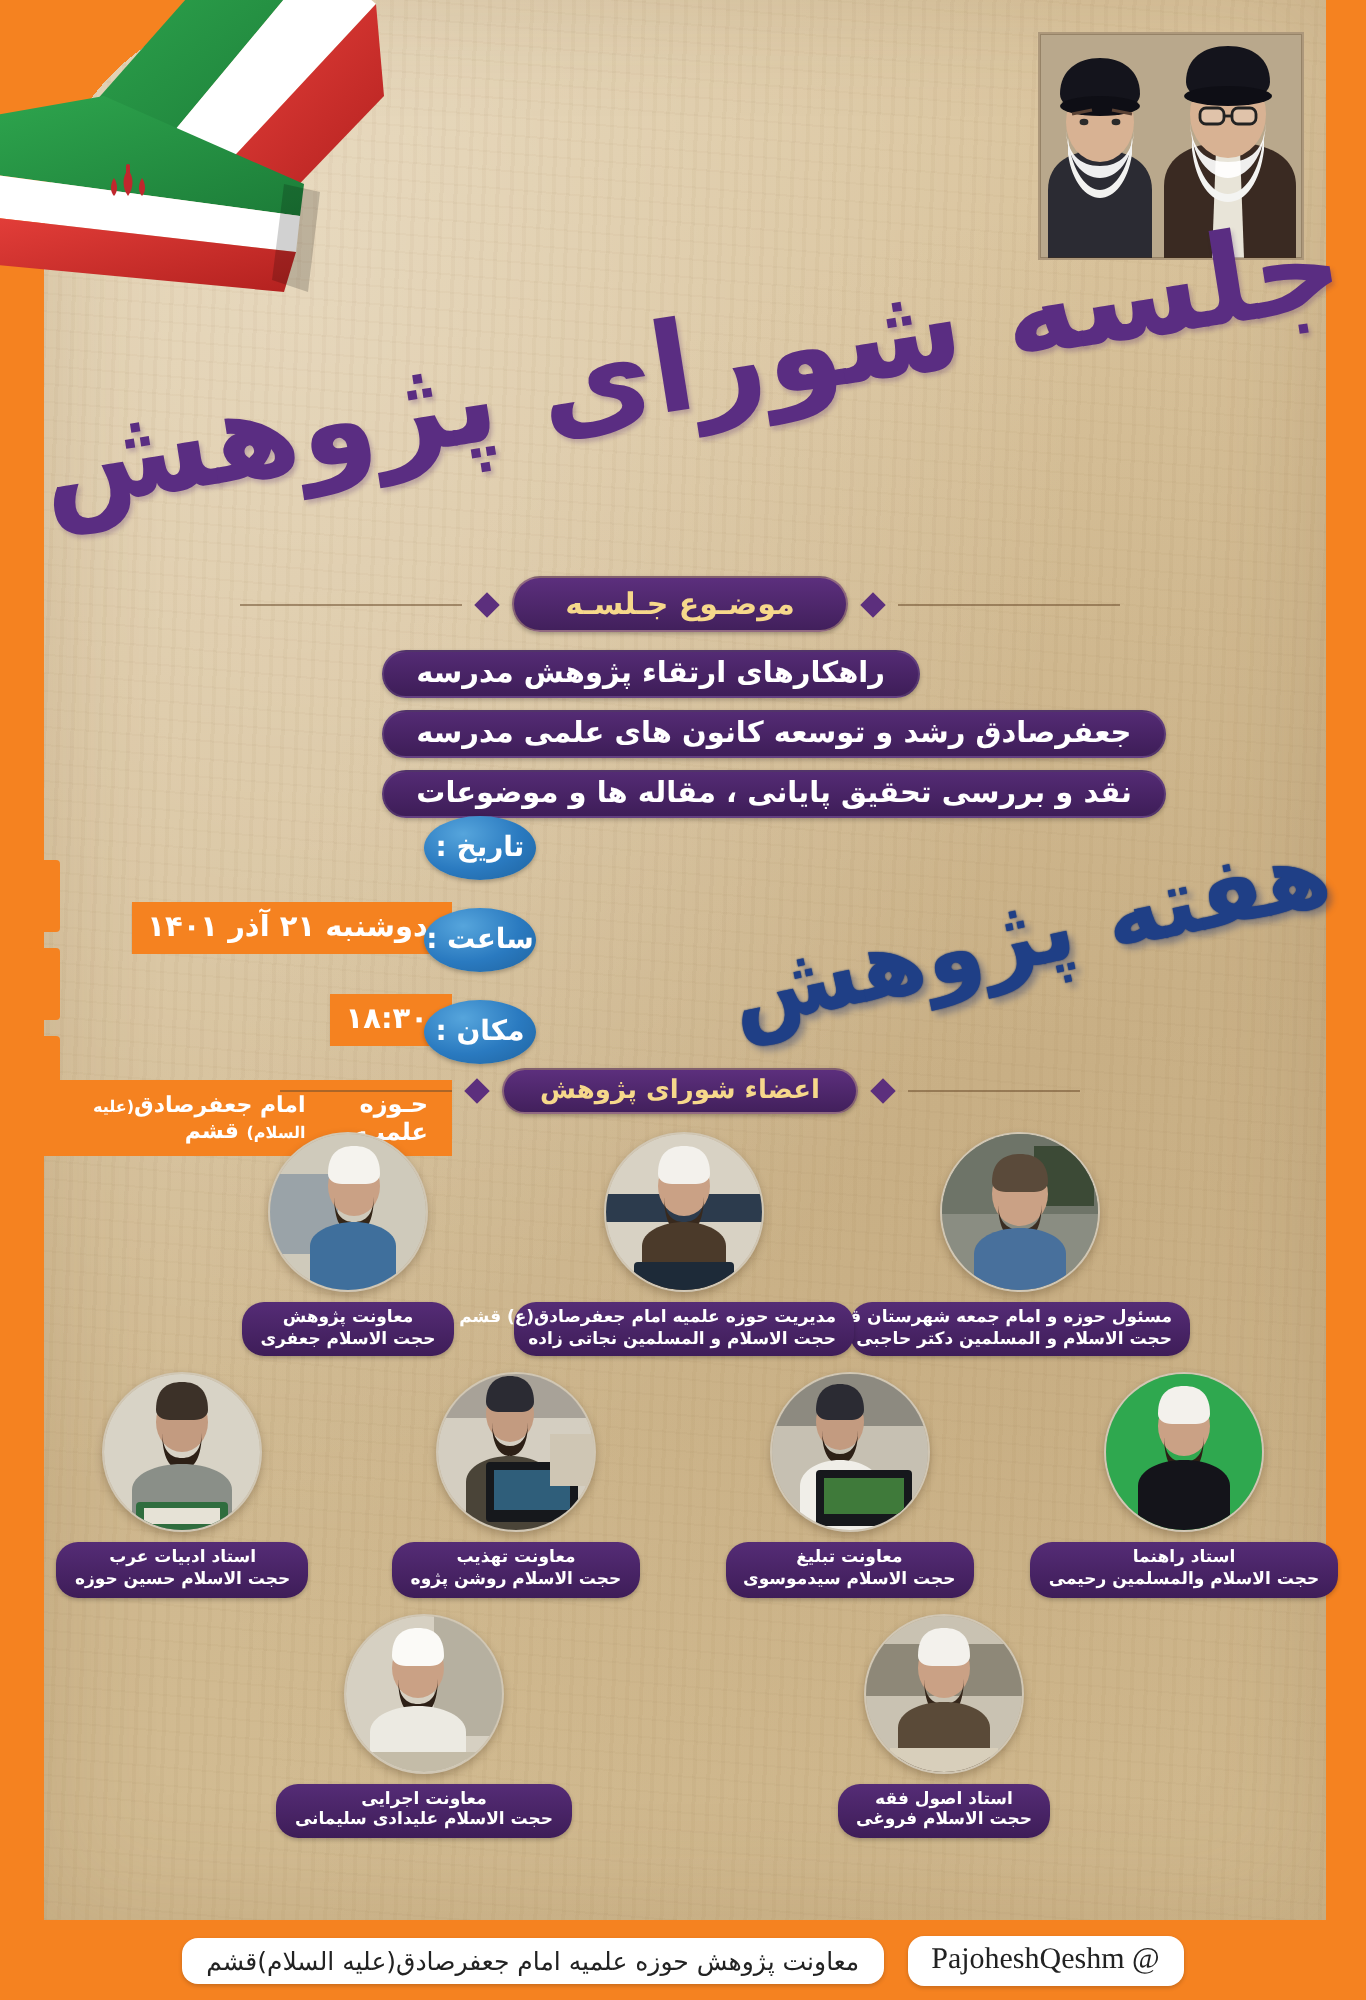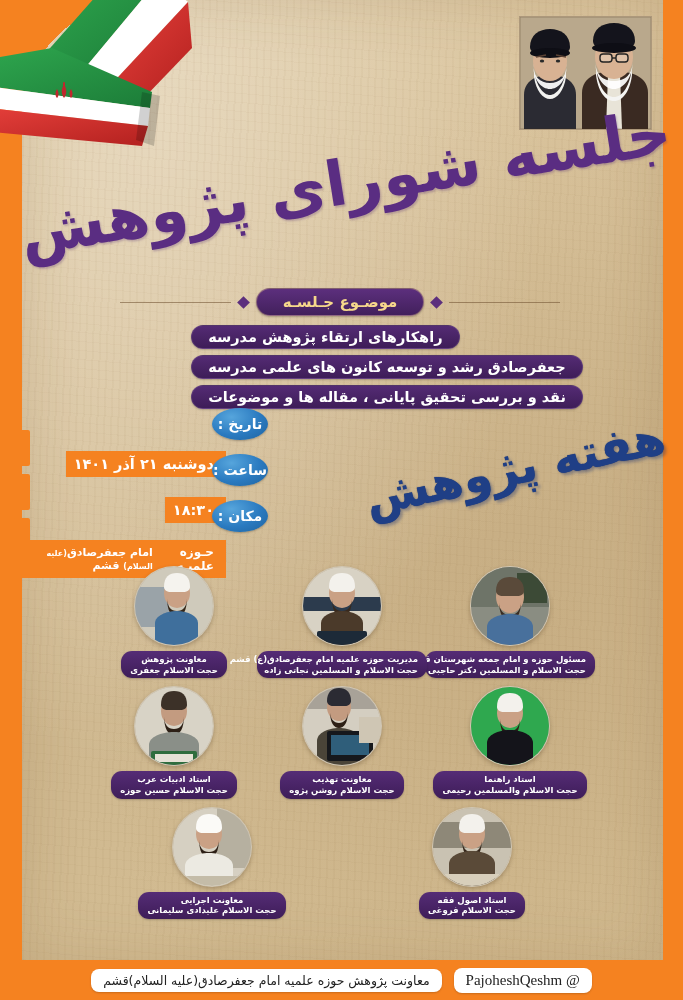--- a/index.html
+++ b/index.html
@@ -285,20 +285,27 @@
         <span class="l1">حـوزه علمیـه</span>
         <span class="l2"><span>امام جعفرصادق</span><small>(علیه السلام)</small><span> قشم</span></span>
       </div>
     </div>
   </div>
 
   <div class="callig">
     <span>هفته پژوهش</span>
   </div>
 
+  <div class="sec-head" style="left:140px;top:534px;width:400px;">
+    <div class="rule" style="flex:1"></div>
+    <div class="diamond"></div>
+    <div class="pill" style="font-size:13px;padding:3px 18px">اعضاء شورای پژوهش</div>
+    <div class="diamond"></div>
+    <div class="rule" style="flex:1"></div>
+  </div>
 
   <div class="members">
 
     <div class="mrow r1">
       <div class="member">
         <div class="mphoto">
           <svg viewBox="0 0 78 78" width="78" height="78">
               <rect width="78" height="78" fill="#8a8d82"></rect>
               <rect x="0" y="0" width="78" height="40" fill="#6e7468"></rect>
               <rect x="46" y="6" width="30" height="30" fill="#3c4a36"></rect>
@@ -360,20 +367,38 @@
               <path d="M29,30 C29,44 33,50 39,50 C45,50 49,44 49,30 C49,40 45,44 39,44 C33,44 29,40 29,30 Z" fill="#2d2016"></path>
               <path d="M16,78 L16,56 C16,48 27,43 39,43 C51,43 62,48 62,56 L62,78 Z" fill="#14141a"></path>
             </svg>
         </div>
         <div class="mcap">
           <span class="mrole">استاد راهنما</span>
           <span class="mname">حجت الاسلام والمسلمین رحیمی</span>
         </div>
       </div>
 
+      <div class="member">
+        <div class="mphoto">
+          <svg viewBox="0 0 78 78" width="78" height="78">
+              <rect width="78" height="78" fill="#c6c0b2"></rect>
+              <rect x="0" y="0" width="78" height="26" fill="#8d8a80"></rect>
+              <ellipse cx="34" cy="24" rx="12" ry="14" fill="#c39b80"></ellipse>
+              <path d="M22,18 C22,9 27,5 34,5 C41,5 46,9 46,18 C46,21 43,23 40,23 L28,23 C25,23 22,21 22,18 Z" fill="#2b2b33"></path>
+              <path d="M25,28 C25,40 29,45 34,45 C39,45 43,40 43,28 C43,36 39,40 34,40 C29,40 25,36 25,28 Z" fill="#2d2016"></path>
+              <path d="M14,78 L14,56 C14,48 24,43 34,43 C44,43 54,48 54,56 L54,78 Z" fill="#f0eee8"></path>
+              <rect x="22" y="48" width="48" height="28" rx="2" fill="#16181c"></rect>
+              <rect x="26" y="52" width="40" height="18" fill="#3f7a3a"></rect>
+            </svg>
+        </div>
+        <div class="mcap">
+          <span class="mrole">معاونت تبلیغ</span>
+          <span class="mname">حجت الاسلام سیدموسوی</span>
+        </div>
+      </div>
 
       <div class="member">
         <div class="mphoto">
           <svg viewBox="0 0 78 78" width="78" height="78">
               <rect width="78" height="78" fill="#d4cec1"></rect>
               <rect x="0" y="0" width="78" height="22" fill="#a8a298"></rect>
               <ellipse cx="36" cy="20" rx="12" ry="14" fill="#c39b80"></ellipse>
               <path d="M24,14 C24,5 29,1 36,1 C43,1 48,5 48,14 C48,17 45,19 42,19 L30,19 C27,19 24,17 24,14 Z" fill="#2b2b33"></path>
               <path d="M27,24 C27,36 31,41 36,41 C41,41 45,36 45,24 C45,32 41,36 36,36 C31,36 27,32 27,24 Z" fill="#2d2016"></path>
               <path d="M14,78 L14,54 C14,46 25,41 36,41 C47,41 58,46 58,54 L58,78 Z" fill="#4a4438"></path>

